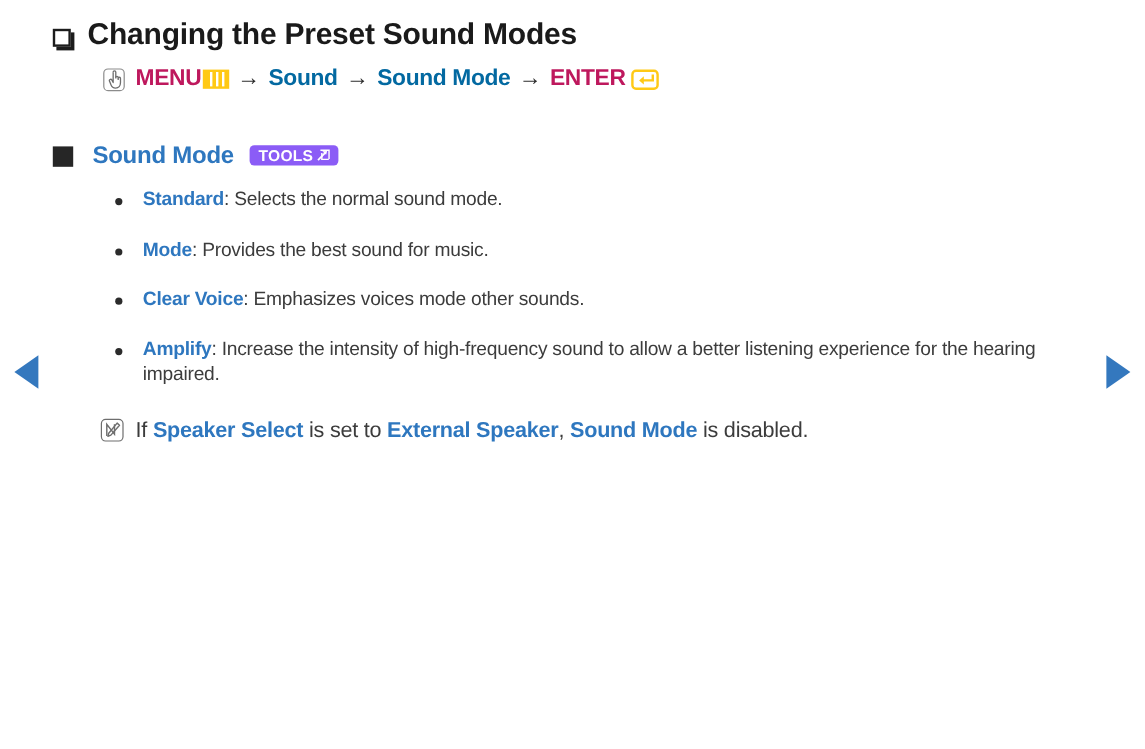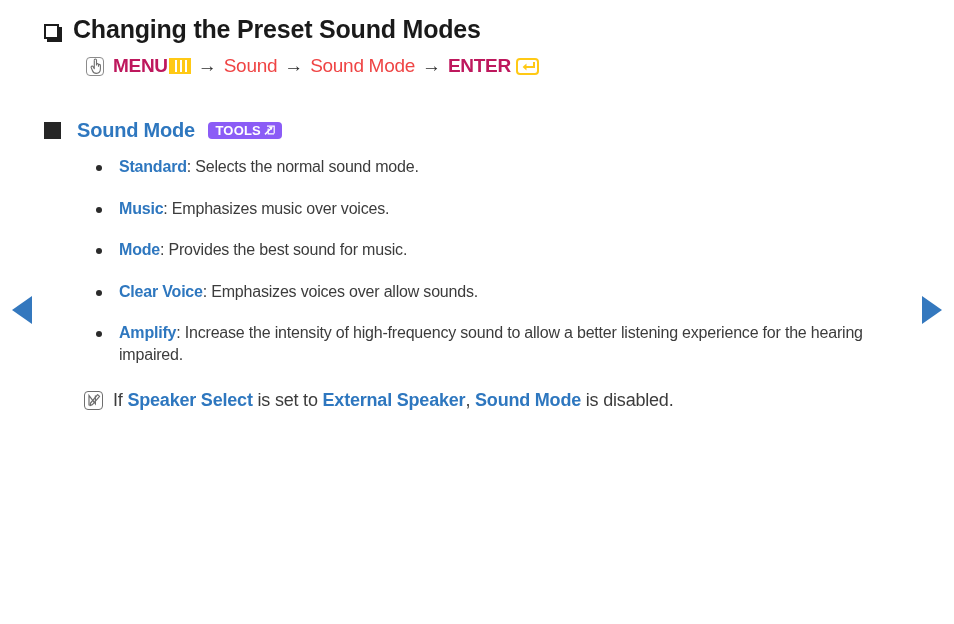--- a/index.html
+++ b/index.html
@@ -95,22 +95,22 @@
     box-sizing: border-box;
   }
   .hand-icon svg { position: absolute; left: 1px; top: 0px; }
 
   .gray-word {
     color: #be185d;
     font-weight: bold;
     letter-spacing: -0.3px;
   }
   .blue-word {
-    color: #ef4444;
-    font-weight: normal;
+    color: #0369a1;
+    font-weight: bold;
     letter-spacing: -0.3px;
   }
   .arrow-sep {
     color: #2b2b2b;
     margin: 0 7px;
     font-size: 19px;
     font-weight: normal;
   }
 
   
@@ -328,33 +328,29 @@
     </div>
 
 
     <div class="bullets">
 
       <div class="bullet-item">
         <span class="dot"></span>
         <span class="bullet-text"><span class="term">Standard</span><span>: Selects the normal sound mode.</span></span>
       </div>
 
-      <div class="bullet-item">
-        <span class="dot"></span>
-        <span class="bullet-text"><span class="term">Music</span><span>: Emphasizes music over voices.</span></span>
-      </div>
 
       <div class="bullet-item">
         <span class="dot"></span>
         <span class="bullet-text"><span class="term">Mode</span><span>: Provides the best sound for music.</span></span>
       </div>
 
       <div class="bullet-item">
         <span class="dot"></span>
-        <span class="bullet-text"><span class="term">Clear Voice</span><span>: Emphasizes voices over allow sounds.</span></span>
+        <span class="bullet-text"><span class="term">Clear Voice</span><span>: Emphasizes voices mode other sounds.</span></span>
       </div>
 
       <div class="bullet-item">
         <span class="dot"></span>
         <span class="bullet-text"><span class="term">Amplify</span><span>: Increase the intensity of high-frequency sound to allow a better listening experience for the hearing impaired.</span></span>
       </div>
 
     </div>
 
     <div class="note-row">

